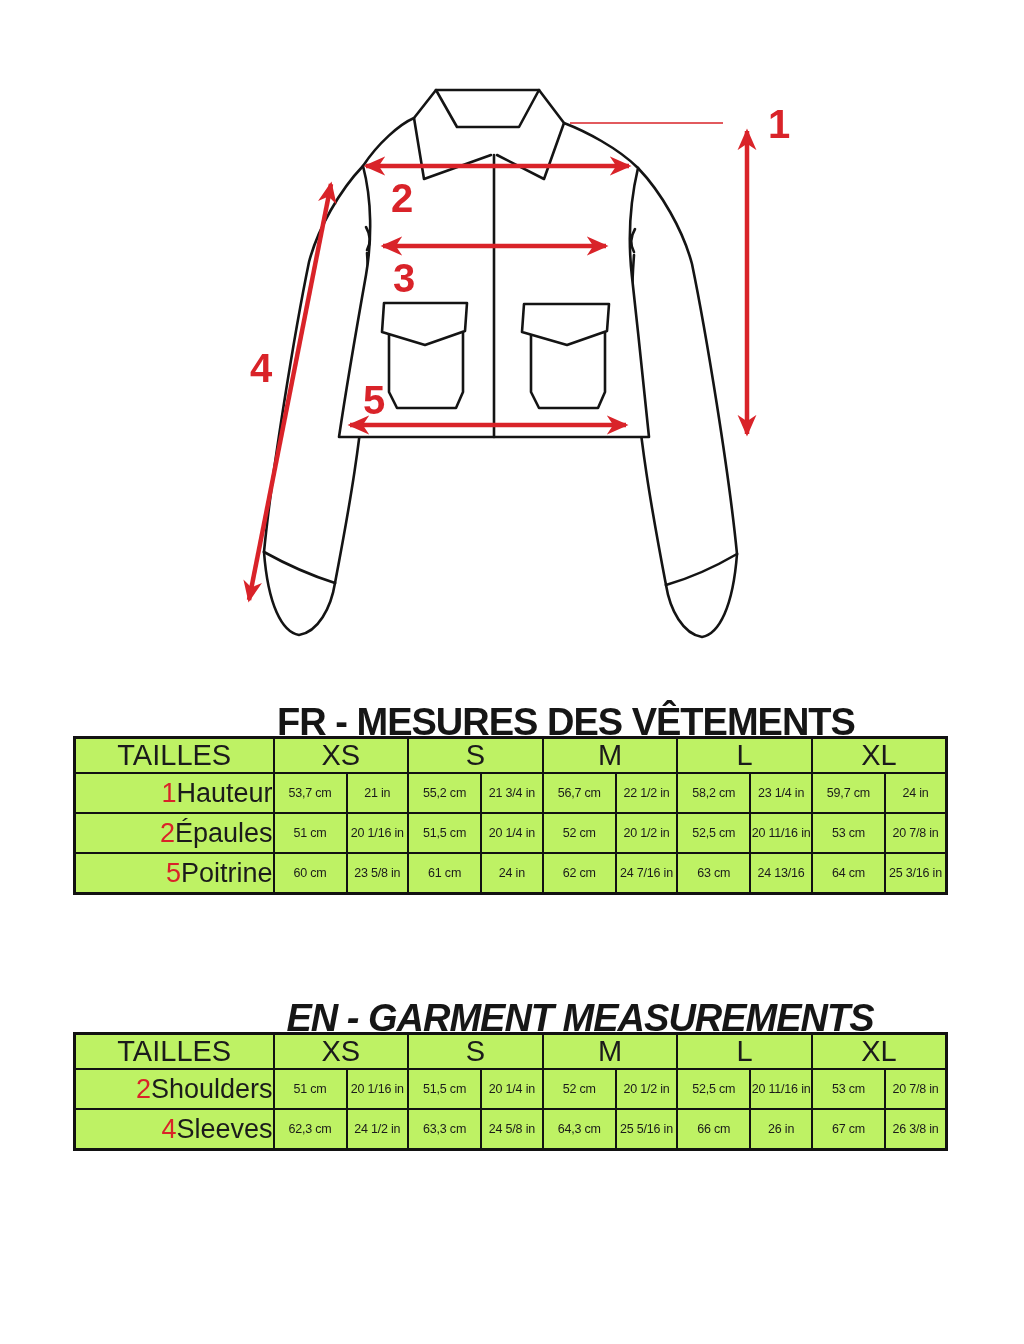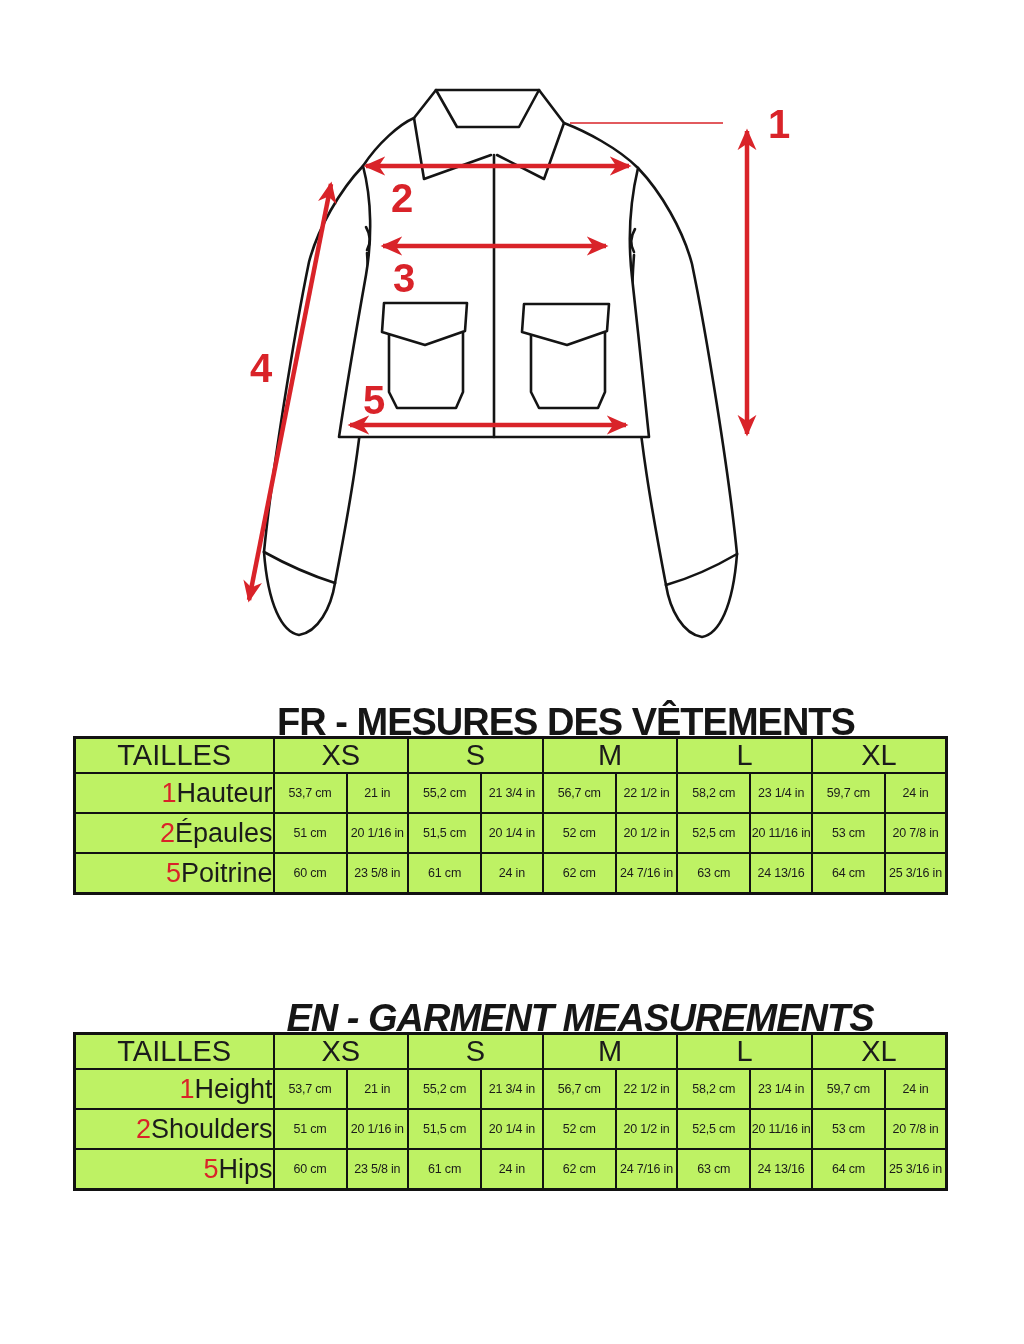--- a/index.html
+++ b/index.html
@@ -174,54 +174,41 @@
       <tbody>
         <tr>
           <th>TAILLES</th>
           <th colspan="2">XS</th>
           <th colspan="2">S</th>
           <th colspan="2">M</th>
           <th colspan="2">L</th>
           <th colspan="2">XL</th>
         </tr>
         <tr>
-          <td class="rlabel"><span class="rnum">1</span><span class="rname">Height</span></td>
-          <td class="val">53,7 cm</td>
-          <td class="val">21 in</td>
-          <td class="val">55,2 cm</td>
-          <td class="val">21 3/4 in</td>
-          <td class="val">56,7 cm</td>
-          <td class="val">22 1/2 in</td>
-          <td class="val">58,2 cm</td>
-          <td class="val">23 1/4 in</td>
-          <td class="val">59,7 cm</td>
-          <td class="val">24 in</td>
-        </tr>
-        <tr>
           <td class="rlabel"><span class="rnum">2</span><span class="rname">Shoulders</span></td>
           <td class="val">51 cm</td>
           <td class="val">20 1/16 in</td>
           <td class="val">51,5 cm</td>
           <td class="val">20 1/4 in</td>
           <td class="val">52 cm</td>
           <td class="val">20 1/2 in</td>
           <td class="val">52,5 cm</td>
           <td class="val">20 11/16 in</td>
           <td class="val">53 cm</td>
           <td class="val">20 7/8 in</td>
         </tr>
         <tr>
-          <td class="rlabel"><span class="rnum">5</span><span class="rname">Hips</span></td>
-          <td class="val">60 cm</td>
-          <td class="val">23 5/8 in</td>
-          <td class="val">61 cm</td>
-          <td class="val">24 in</td>
-          <td class="val">62 cm</td>
-          <td class="val">24 7/16 in</td>
-          <td class="val">63 cm</td>
-          <td class="val">24 13/16</td>
-          <td class="val">64 cm</td>
-          <td class="val">25 3/16 in</td>
+          <td class="rlabel"><span class="rnum">4</span><span class="rname">Sleeves</span></td>
+          <td class="val">62,3 cm</td>
+          <td class="val">24 1/2 in</td>
+          <td class="val">63,3 cm</td>
+          <td class="val">24 5/8 in</td>
+          <td class="val">64,3 cm</td>
+          <td class="val">25 5/16 in</td>
+          <td class="val">66 cm</td>
+          <td class="val">26 in</td>
+          <td class="val">67 cm</td>
+          <td class="val">26 3/8 in</td>
         </tr>
       </tbody>
     </table>
 
 </div>
 
 </body></html>

